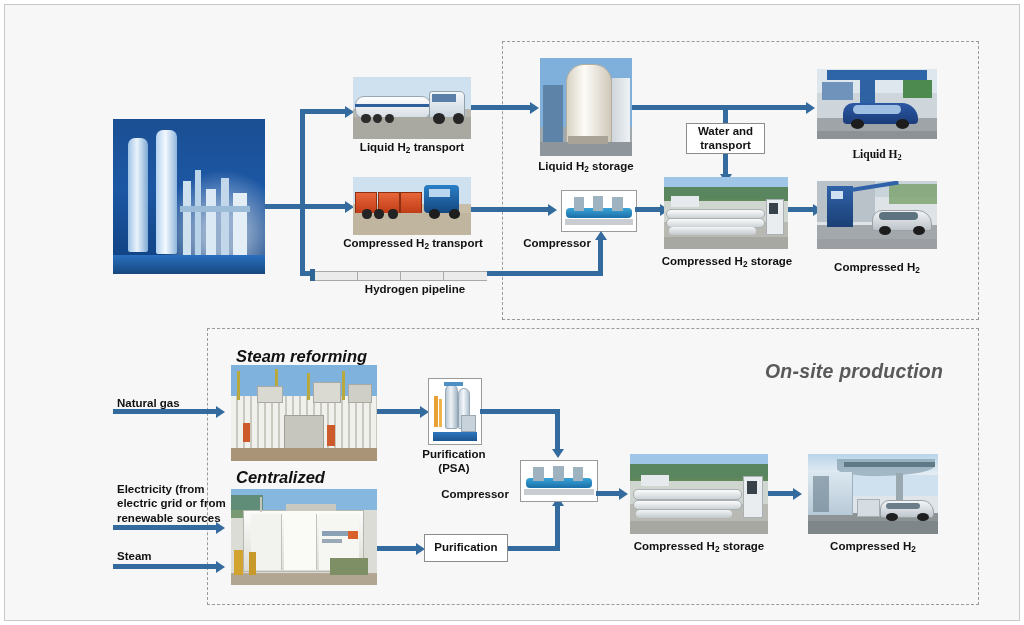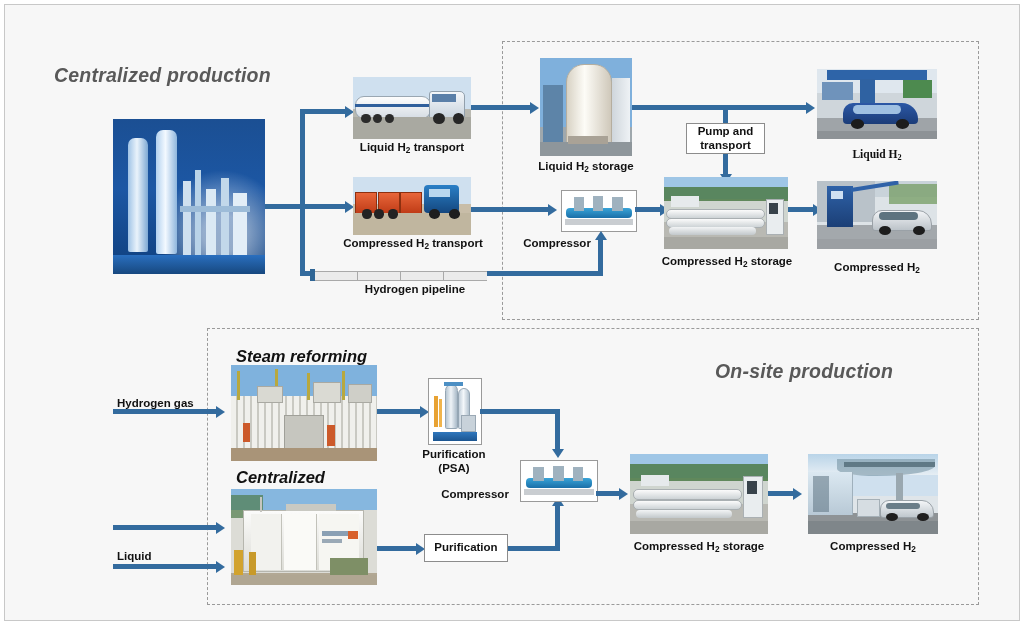--- a/index.html
+++ b/index.html
@@ -55,22 +55,21 @@
   .pipecap{position:absolute;background:#2f6595;}
 </style>
 </head>
 <body>
 
 <div id="canvas">
 
   <div class="dashbox" style="left:497px;top:36px;width:475px;height:277px;"></div>
   <div class="dashbox" style="left:202px;top:323px;width:770px;height:275px;"></div>
 
-  <div class="sect-title" style="left:49px;top:59px;font-size:19.5px;">Centralized production</div>
-  <div class="sect-title" style="left:710px;top:355px;font-size:19.5px;">On-site production</div>
+  <div class="sect-title" style="left:760px;top:355px;font-size:19.5px;">On-site production</div>
 
   <div class="pic" style="left:108px;top:114px;width:152px;height:155px;">
     <div class="inner" style="background:
         radial-gradient(circle at 72% 74%, rgba(255,255,255,.55) 0 12%, transparent 40%),
         linear-gradient(#1b4f93 0%, #1c57a4 45%, #0f3f7d 100%);">
       <div style="position:absolute;left:10%;top:12%;width:13%;height:74%;border-radius:7px 7px 2px 2px;background:linear-gradient(90deg,#9fc3e6,#eaf3fb 45%,#7ea9d4);"></div>
       <div style="position:absolute;left:28%;top:7%;width:14%;height:80%;border-radius:7px 7px 2px 2px;background:linear-gradient(90deg,#b2d1ef,#f3f9ff 45%,#8fb6dd);"></div>
       <div style="position:absolute;left:46%;top:40%;width:5%;height:50%;background:#cfe0ef;"></div>
       <div style="position:absolute;left:54%;top:33%;width:4%;height:57%;background:#b9d3e8;"></div>
       <div style="position:absolute;left:61%;top:45%;width:7%;height:45%;background:#dbe9f4;"></div>
@@ -121,21 +120,21 @@
     </div>
   </div>
   <div class="cap" style="left:516px;top:155px;width:130px;">Liquid H<sub>2</sub> storage</div>
 
   <div class="ln" style="left:627px;top:100px;width:177px;height:5px;"></div>
   <div class="ah r" style="left:801px;top:96.5px;"></div>
 
   <div class="ln" style="left:718px;top:100px;width:5px;height:20px;"></div>
   <div class="obox" style="left:681px;top:118px;width:79px;height:31px;">
     <span>
-      <span>Pump and</span><br>
+      <span>Water and</span><br>
       <span>transport</span>
     </span>
   </div>
   <div class="ln" style="left:718px;top:149px;width:5px;height:22px;"></div>
   <div class="ah d" style="left:714.5px;top:169px;"></div>
 
   <div class="pic" style="left:812px;top:64px;width:120px;height:70px;">
     <div class="inner" style="background:linear-gradient(#dfe7ee 0 34%,#cfd6db 34% 70%,#9fa4a8 70% 100%);">
       <div style="position:absolute;left:8%;top:2%;width:84%;height:14%;background:#2e64a8;"></div>
       <div style="position:absolute;left:36%;top:14%;width:12%;height:42%;background:#2f62a2;"></div>
@@ -225,28 +224,29 @@
       <div style="position:absolute;left:52%;top:66%;width:10%;height:13%;border-radius:50%;background:#1d1d1d;"></div>
       <div style="position:absolute;left:80%;top:66%;width:10%;height:13%;border-radius:50%;background:#1d1d1d;"></div>
       <div style="position:absolute;left:0;bottom:0;width:100%;height:14%;background:#9b9fa3;"></div>
     </div>
   </div>
   <div class="cap" style="left:808px;top:256px;width:128px;">Compressed H<sub>2</sub></div>
 
   <div class="sub-title" style="left:231px;top:342px;">Steam reforming</div>
   <div class="sub-title" style="left:231px;top:463px;">Centralized</div>
 
-  <div class="lab-left" style="left:112px;top:391px;width:130px;">Hydrogen gas</div>
+  <div class="lab-left" style="left:112px;top:391px;width:130px;">Natural gas</div>
   <div class="ln" style="left:108px;top:404px;width:106px;height:5px;"></div>
   <div class="ah r" style="left:211px;top:400.5px;"></div>
 
+  <div class="lab-left wrap" style="left:112px;top:477px;width:116px;">Electricity (from electric grid or from renewable sources</div>
   <div class="ln" style="left:108px;top:520px;width:106px;height:5px;"></div>
   <div class="ah r" style="left:211px;top:516.5px;"></div>
 
-  <div class="lab-left" style="left:112px;top:544px;width:130px;">Liquid</div>
+  <div class="lab-left" style="left:112px;top:544px;width:130px;">Steam</div>
   <div class="ln" style="left:108px;top:559px;width:106px;height:5px;"></div>
   <div class="ah r" style="left:211px;top:555.5px;"></div>
 
   <div class="pic" style="left:226px;top:360px;width:146px;height:96px;">
     <div class="inner" style="background:linear-gradient(#7fb2dd 0 34%,#d7d2c6 34% 86%,#9f8f78 86% 100%);">
       <div style="position:absolute;left:0;top:32%;width:100%;height:54%;background:repeating-linear-gradient(90deg,#f0f0ec 0 5px,#c9c9c2 5px 7px);"></div>
       <div style="position:absolute;left:4%;top:6%;width:2%;height:30%;background:#b8a83e;"></div>
       <div style="position:absolute;left:30%;top:4%;width:2%;height:32%;background:#b8a83e;"></div>
       <div style="position:absolute;left:52%;top:8%;width:2%;height:28%;background:#b8a83e;"></div>
       <div style="position:absolute;left:76%;top:6%;width:2%;height:30%;background:#b8a83e;"></div>

